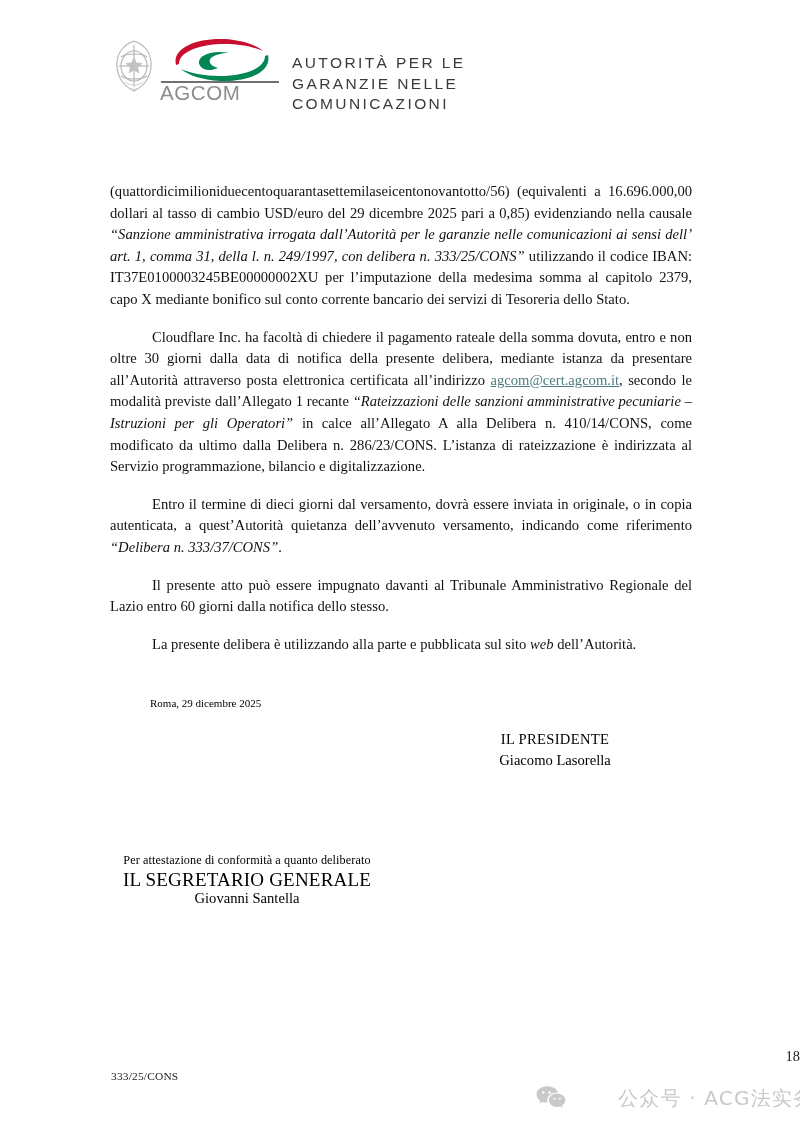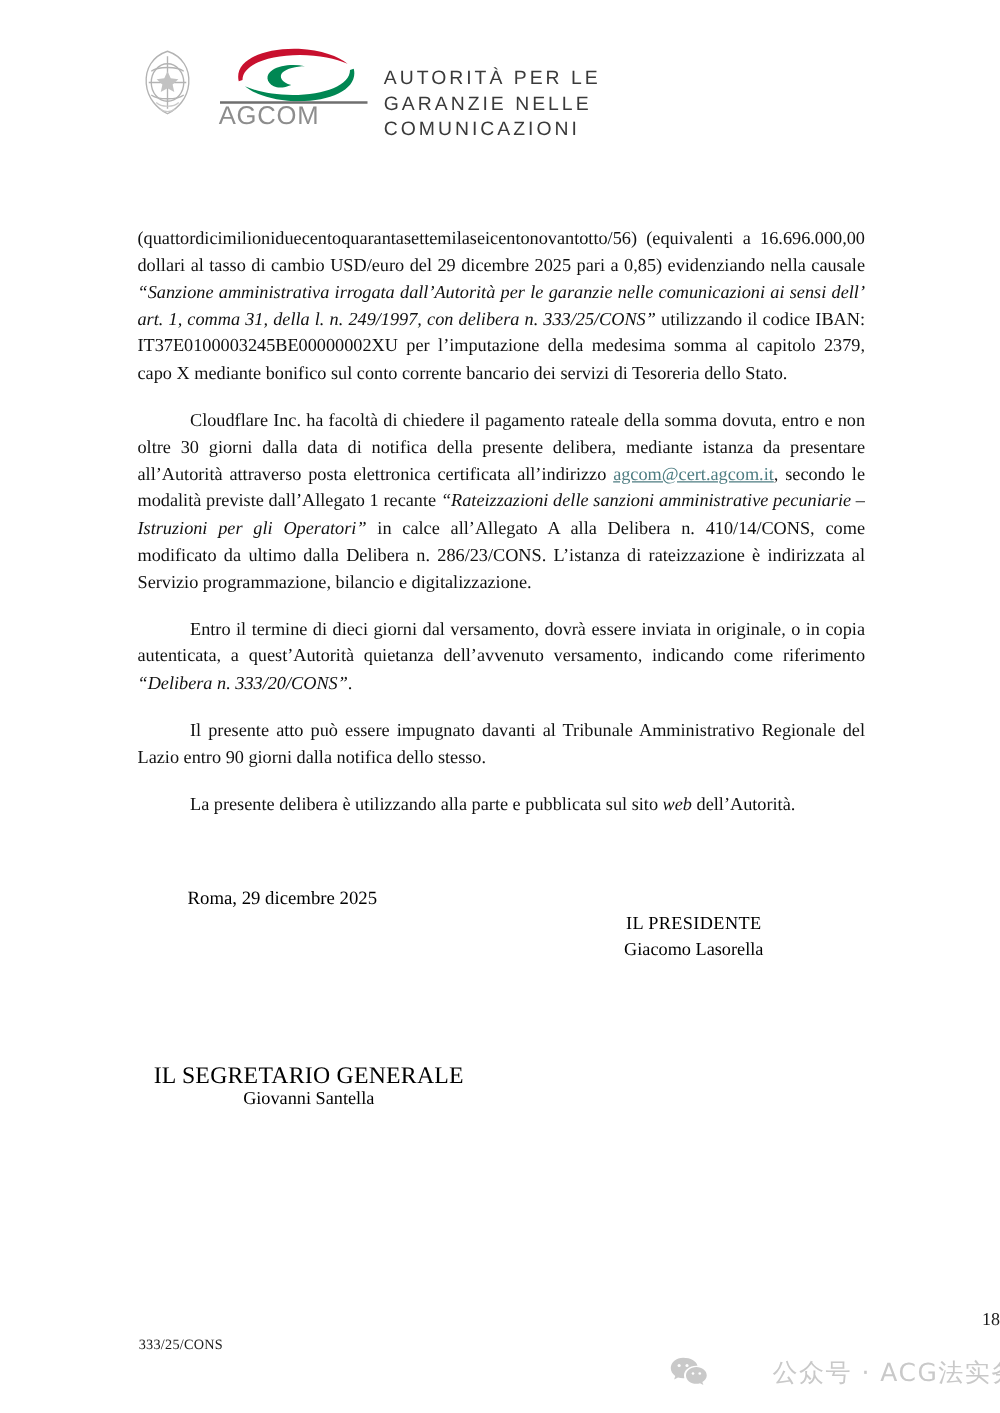--- a/index.html
+++ b/index.html
@@ -41,21 +41,21 @@
     flex: 0 0 52px;
     position: relative;
     margin-top: 2px;
   }
 
   .swoosh-block {
     position: relative;
     width: 122px;
     height: 70px;
     flex: 0 0 122px;
-    margin-left: 15px;
+    margin-left: 0;
     text-decoration: underline;
   }
   .swoosh {
     position: absolute;
     left: 4px;
     top: 2px;
     width: 116px;
     height: 50px;
   }
   .agcom-word {
@@ -116,24 +116,23 @@
     text-decoration: underline;
     text-decoration-color: #4d7c81;
     text-underline-offset: 1px;
   }
 
   
   .place-date {
     position: absolute;
     left: 150px;
     top: 693px;
-    font-size: 15px;
+    font-size: 11px;
     line-height: 20px;
     white-space: nowrap;
-    margin-top: 16px;
   }
 
   .president-block {
     position: absolute;
     left: 430px;
     top: 729px;
     width: 250px;
     text-align: center;
     font-size: 14.6px;
     line-height: 20.5px;
@@ -243,33 +242,34 @@
     <div class="wordmark">
       <div>AUTORITÀ PER LE</div>
       <div>GARANZIE NELLE</div>
       <div>COMUNICAZIONI</div>
     </div>
   </div>
 
   <div class="body-text">
     <p class="para"><span>(quattordicimilioniduecentoquarantasettemilaseicentonovantotto/56) (equivalenti a 16.696.000,00 dollari al tasso di cambio USD/euro del 29 dicembre 2025 pari a 0,85) evidenziando nella causale </span><i>“Sanzione amministrativa irrogata dall’Autorità per le garanzie nelle comunicazioni ai sensi dell’ art. 1, comma 31, della l. n. 249/1997, con delibera n. 333/25/CONS”</i><span> utilizzando il codice IBAN: IT37E0100003245BE00000002XU per l’imputazione della medesima somma al capitolo 2379, capo X mediante bonifico sul conto corrente bancario dei servizi di Tesoreria dello Stato.</span></p>
     <p class="para indent"><span>Cloudflare Inc. ha facoltà di chiedere il pagamento rateale della somma dovuta, entro e non oltre 30 giorni dalla data di notifica della presente delibera, mediante istanza da presentare all’Autorità attraverso posta elettronica certificata all’indirizzo </span><a class="maillink" href="mailto:agcom@cert.agcom.it">agcom@cert.agcom.it</a><span>, secondo le modalità previste dall’Allegato 1 recante </span><i>“Rateizzazioni delle sanzioni amministrative pecuniarie – Istruzioni per gli Operatori”</i><span> in calce all’Allegato A alla Delibera n. 410/14/CONS, come modificato da ultimo dalla Delibera n. 286/23/CONS. L’istanza di rateizzazione è indirizzata al Servizio programmazione, bilancio e digitalizzazione.</span></p>
-    <p class="para indent"><span>Entro il termine di dieci giorni dal versamento, dovrà essere inviata in originale, o in copia autenticata, a quest’Autorità quietanza dell’avvenuto versamento, indicando come riferimento </span><i>“Delibera n. 333/20/CONS”</i><span>.</span></p>
-    <p class="para indent"><span>Il presente atto può essere impugnato davanti al Tribunale Amministrativo Regionale del Lazio entro 90 giorni dalla notifica dello stesso.</span></p>
+    <p class="para indent"><span>Entro il termine di dieci giorni dal versamento, dovrà essere inviata in originale, o in copia autenticata, a quest’Autorità quietanza dell’avvenuto versamento, indicando come riferimento </span><i>“Delibera n. 333/37/CONS”</i><span>.</span></p>
+    <p class="para indent"><span>Il presente atto può essere impugnato davanti al Tribunale Amministrativo Regionale del Lazio entro 60 giorni dalla notifica dello stesso.</span></p>
     <p class="para indent"><span>La presente delibera è utilizzando alla parte e pubblicata sul sito </span><i>web</i><span> dell’Autorità.</span></p>
   </div>
 
   <div class="place-date">Roma, 29 dicembre 2025</div>
 
   <div class="president-block">
     <div class="role">IL PRESIDENTE</div>
     <div class="name">Giacomo Lasorella</div>
   </div>
 
   <div class="attestation">
+    <div class="small">Per attestazione di conformità a quanto deliberato</div>
     <div class="role">IL SEGRETARIO GENERALE</div>
     <div class="name">Giovanni Santella</div>
   </div>
 
   <div class="page-number">18</div>
   <div class="doc-ref">333/25/CONS</div>
 
   <div class="watermark">
     <svg class="wechat-icon" viewBox="0 0 30 26" aria-hidden="true">
       <path d="M10.6 1.2 C5.0 1.2 0.6 4.9 0.6 9.4 c0 2.5 1.4 4.8 3.6 6.3 l-0.9 2.8 3.1 -1.6 c1.3 0.4 2.7 0.6 4.2 0.6 0.3 0 0.6 0 0.9 0 -0.2 -0.7 -0.3 -1.4 -0.3 -2.1 0 -4.4 4.3 -7.9 9.7 -7.9 0.4 0 0.7 0 1.1 0.1 C21.2 4.0 16.5 1.2 10.6 1.2 Z" fill="#c9c9c9"></path>

